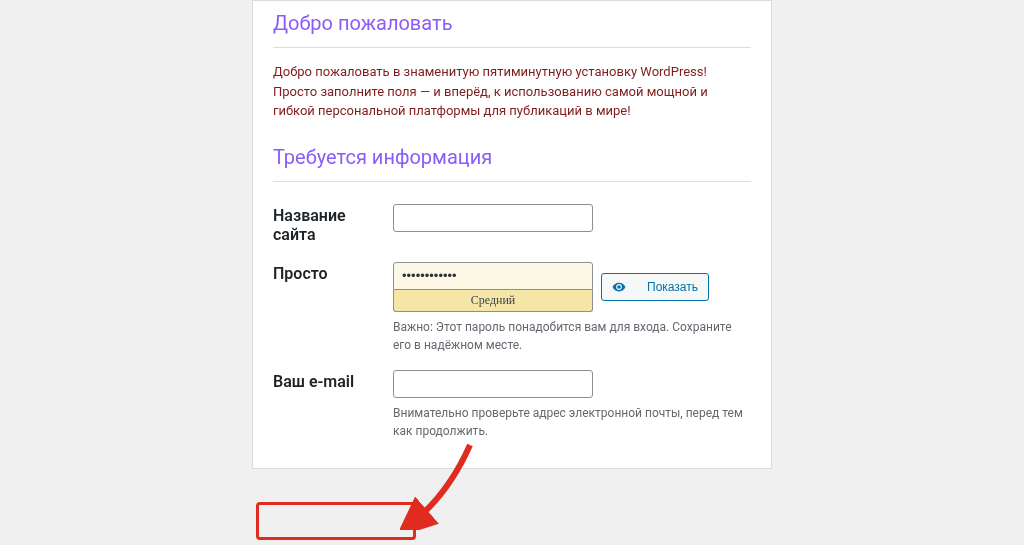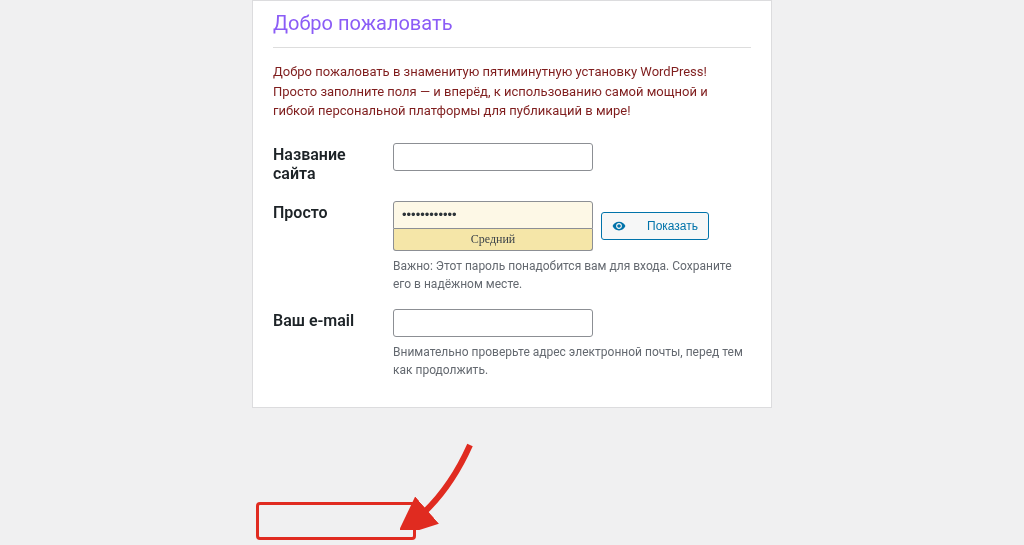--- a/index.html
+++ b/index.html
@@ -101,20 +101,21 @@
     strong { font-weight: 400; }
   </style>
 </head>
 <body>
 
 <div class="container">
 
   <h1>Добро пожаловать</h1>
   <p>Добро пожаловать в знаменитую пятиминутную установку WordPress! Просто заполните поля — и вперёд, к использованию самой мощной и гибкой персональной платформы для публикаций в мире!</p>
 
+  <h1>Требуется информация</h1>
 
   <table>
     <tbody>
         <tr>
       <th>Название сайта</th>
       <td>
         <input type="text" value="" style="">
       </td>
     </tr>
     <tr>

